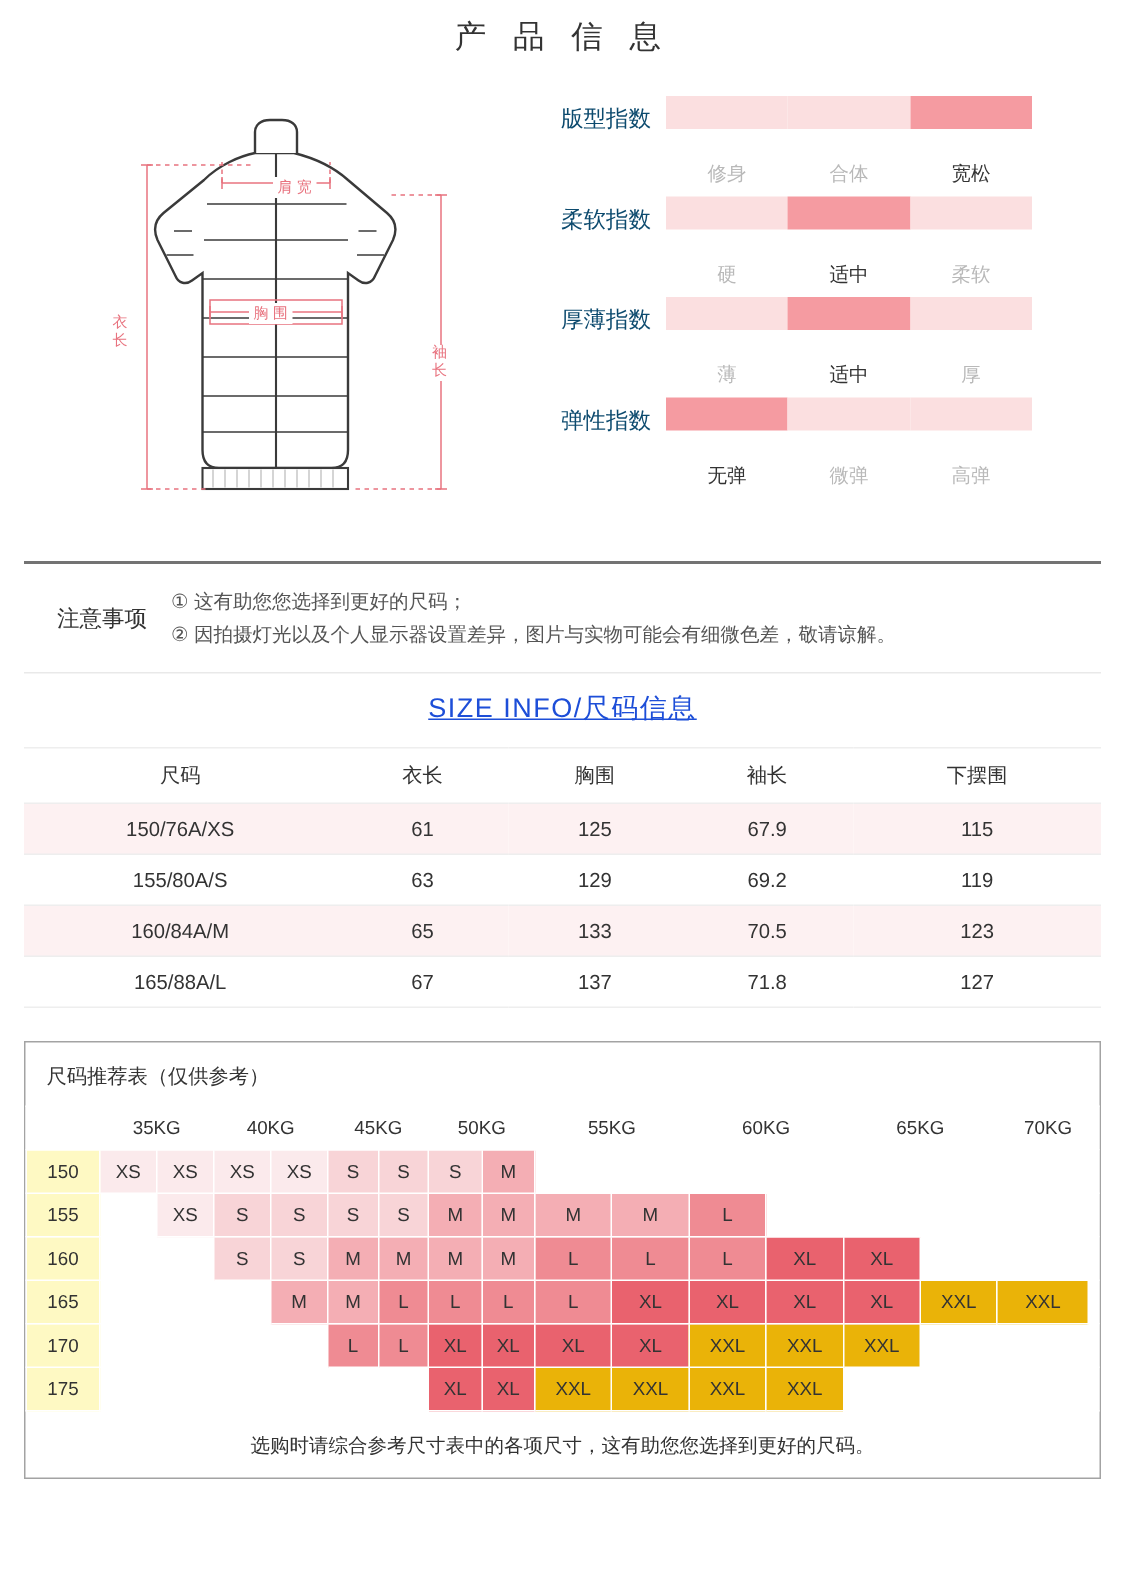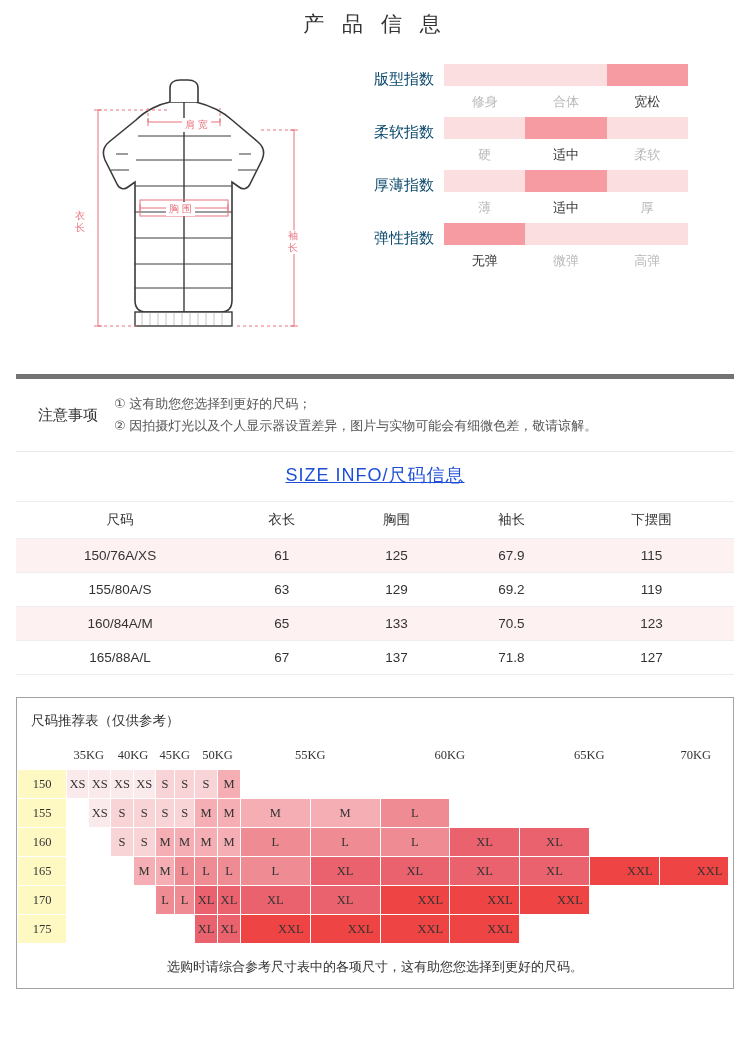--- a/index.html
+++ b/index.html
@@ -56,34 +56,34 @@
   .bar-track{
     display:flex;
     height:22px;
     width:244px;
   }
   .seg{flex:1;background:#fbdfe0;}
   .seg.active{background:#f59ba1;}
   .bar-labels{
     display:flex;
     width:244px;
-    margin-top:7px;
+    margin-top:21px;
   }
   .bar-labels span{
     flex:1;
     text-align:center;
     font-size:13px;
     color:#b9b9b9;
   }
   .bar-labels span.on{color:#333;}
 
   
   .notice{
     margin:14px 16px 0 16px;
-    border-top:5px solid #737373;
+    border-top:2px solid #737373;
     border-bottom:1px solid #e9e9e9;
     padding:14px 6px;
     display:flex;
     align-items:center;
   }
   .notice-title{
     font-size:15px;
     color:#333;
     width:92px;
     flex:0 0 92px;
@@ -129,37 +129,36 @@
   }
   .rec-title{
     font-size:13.5px;
     color:#333;
     padding:2px 0 10px 14px;
   }
   table.rec{
     border-collapse:collapse;
     width:100%;
     font-size:12.5px;
-    font-family:Liberation Serif, serif;
   }
   table.rec td,table.rec th{
     text-align:center;
     height:26px;
     color:#333;
     font-weight:400;
     border:1px solid #ffffff;
   }
   table.rec th.wcol{width:46px;background:#fff;color:#333;font-size:12.5px;}
   table.rec td.hcol{width:46px;background:#fef9c3;color:#333;}
   .c-empty{background:#fbeaec;}
   .c-1{background:#f8d4d7;}
   .c-2{background:#f4aeb4;}
   .c-3{background:#ef8b93;}
   .c-4{background:#e9626e;color:#fff;}
-  .c-5{background:#ef4444;color:#fff;padding-left:32px;}
+  .c-5{background:#eab308;color:#fff;}
   .rec-foot{
     text-align:center;
     font-size:13px;
     color:#333;
     padding:14px 0 2px 0;
   }
   .jacket-svg{position:absolute;left:0;top:0;}
 </style>
 </head>
 <body>

